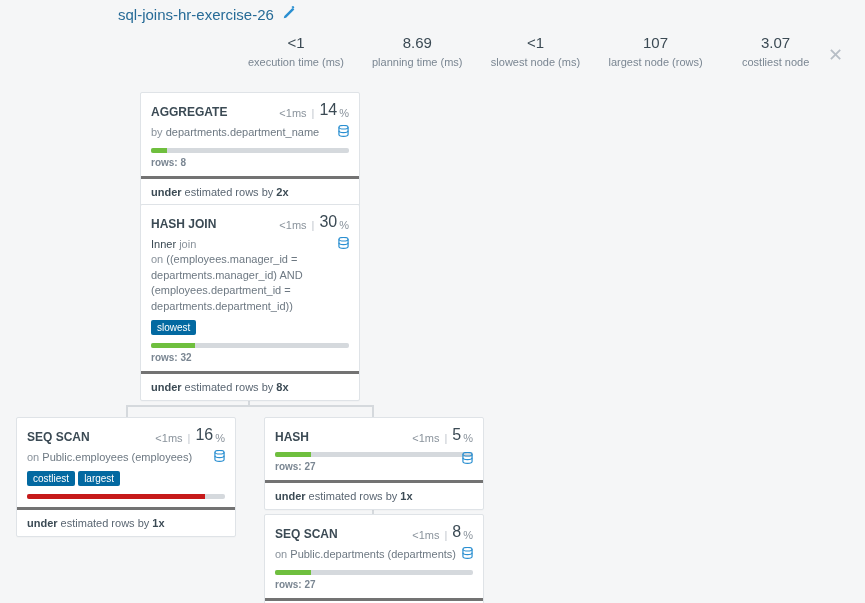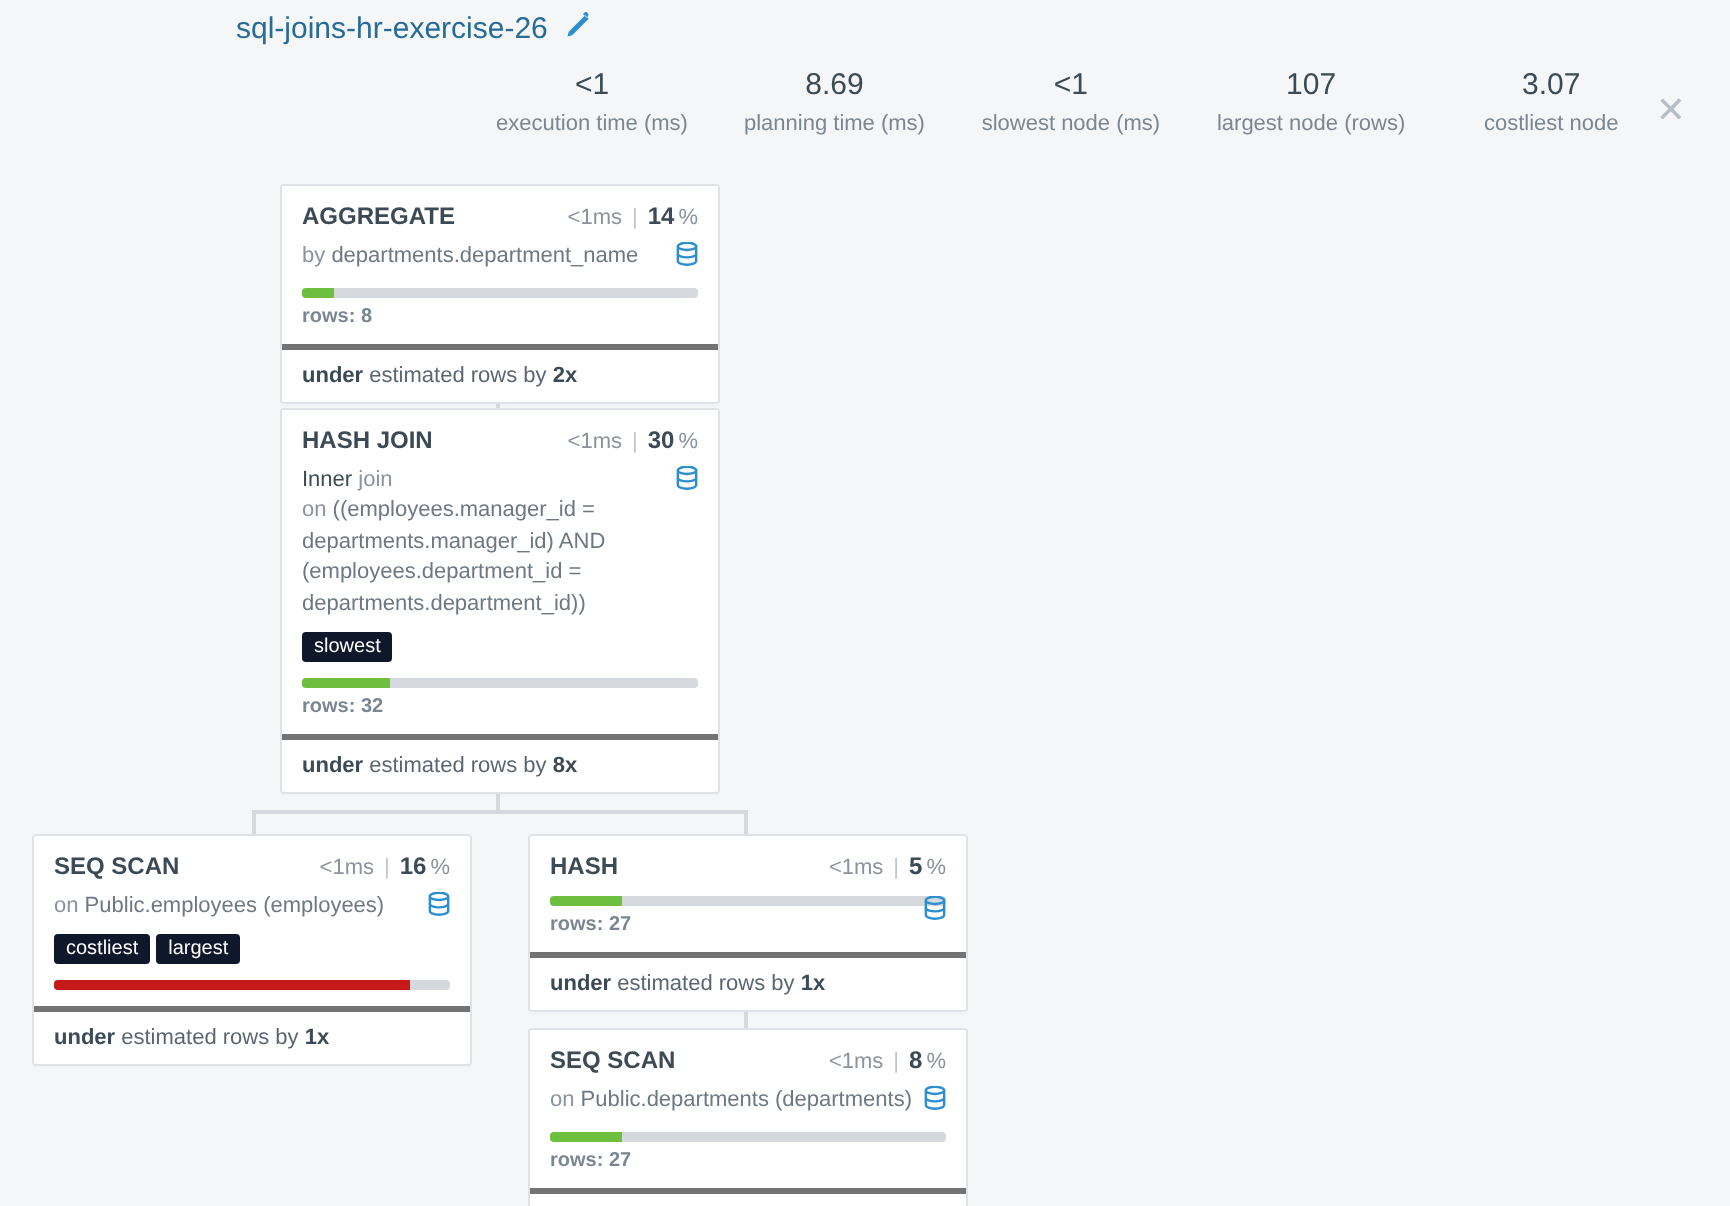--- a/index.html
+++ b/index.html
@@ -1,41 +1,41 @@
 <!DOCTYPE html>
 <html><head>
 <meta charset="utf-8">
 <style>
 * { box-sizing: border-box; margin: 0; padding: 0; }
 body { font-family: -apple-system, BlinkMacSystemFont, "Segoe UI", Helvetica, Arial, sans-serif; background: #f5f6f7; color: #3b4a54; font-size: 13px; }
 .canvas { position: relative; width: 865px; height: 603px; }
 
-.title { position: absolute; left: 118px; top: 6px; font-size: 15px; color: #276b97; display: flex; align-items: flex-start; gap: 8px; }
+.title { position: absolute; left: 118px; top: 6px; font-size: 15px; color: #276b97; display: flex; align-items: flex-end; gap: 8px; }
 .title .pencil svg { width: 14px; height: 14px; fill: #2a8fd1; }
 
 .stats { position: absolute; left: 248px; top: 34px; display: flex; gap: 28px; align-items: flex-start; }
 .stat { text-align: center; min-width: 90px; }
 .stat .val { font-size: 15px; color: #3b4a54; }
 .stat .lbl { font-size: 11px; color: #7a8692; margin-top: 5px; }
 .close { position: absolute; right: 22px; top: 44px; color: #b7bec6; font-size: 18px; cursor: pointer; }
 
 .node { position: absolute; background: #fff; border: 1px solid #dfe3e7; width: 220px; border-radius: 2px; box-shadow: 0 1px 1px rgba(0,0,0,0.02); }
 .node .hdr { display: flex; align-items: flex-end; padding: 8px 10px 6px 10px; }
 .node .hdr .name { font-weight: 700; font-size: 12px; color: #3b4a54; flex: 1; }
 .node .hdr .time { font-size: 11px; color: #8a939c; }
 .node .hdr .sep { font-size: 11px; color: #c0c6cc; margin: 0 5px; }
-.node .hdr .pct { font-size: 12px; color: #3b4a54; font-weight: 700; }
+.node .hdr .pct { font-size: 16px; color: #3b4a54; font-weight: 400; }
 .node .hdr .pct-sym { font-size: 11px; color: #8a939c; margin-left: 2px; }
 .node .body { padding: 0 10px 8px 10px; font-size: 11px; color: #5a6672; position: relative; }
 .node .detail { font-size: 11px; color: #6d7882; line-height: 1.4; word-break: break-word; }
 .node .detail .kw { color: #8a939c; }
 .node .dbicon { position: absolute; right: 10px; top: 0px; }
 .node .dbicon svg { width: 11px; height: 13px; }
 .node .tags { margin-top: 6px; }
-.tag { display: inline-block; background: #0f172a; color: #fff; font-size: 10px; padding: 2px 6px; border-radius: 2px; margin-right: 3px; }
+.tag { display: inline-block; background: #0369a1; color: #fff; font-size: 10px; padding: 2px 6px; border-radius: 2px; margin-right: 3px; }
 .node .bar { margin-top: 8px; height: 5px; background: #d5d9dd; border-radius: 2px; overflow: hidden; }
 .node .bar .fill { height: 100%; }
 .fill.green { background: #6fbf3e; }
 .fill.red { background: #c61a1a; }
 .node .rows { font-size: 10px; color: #7a8692; margin-top: 4px; font-weight: bold; }
 .node .ftr { border-top: 3px solid #737373; padding: 7px 10px; font-size: 11px; color: #5a6672; }
 .node .ftr b { color: #3b4a54; }
 
 .conn { position: absolute; background: #d5d9dd; }
 .conn.v { width: 2px; }

